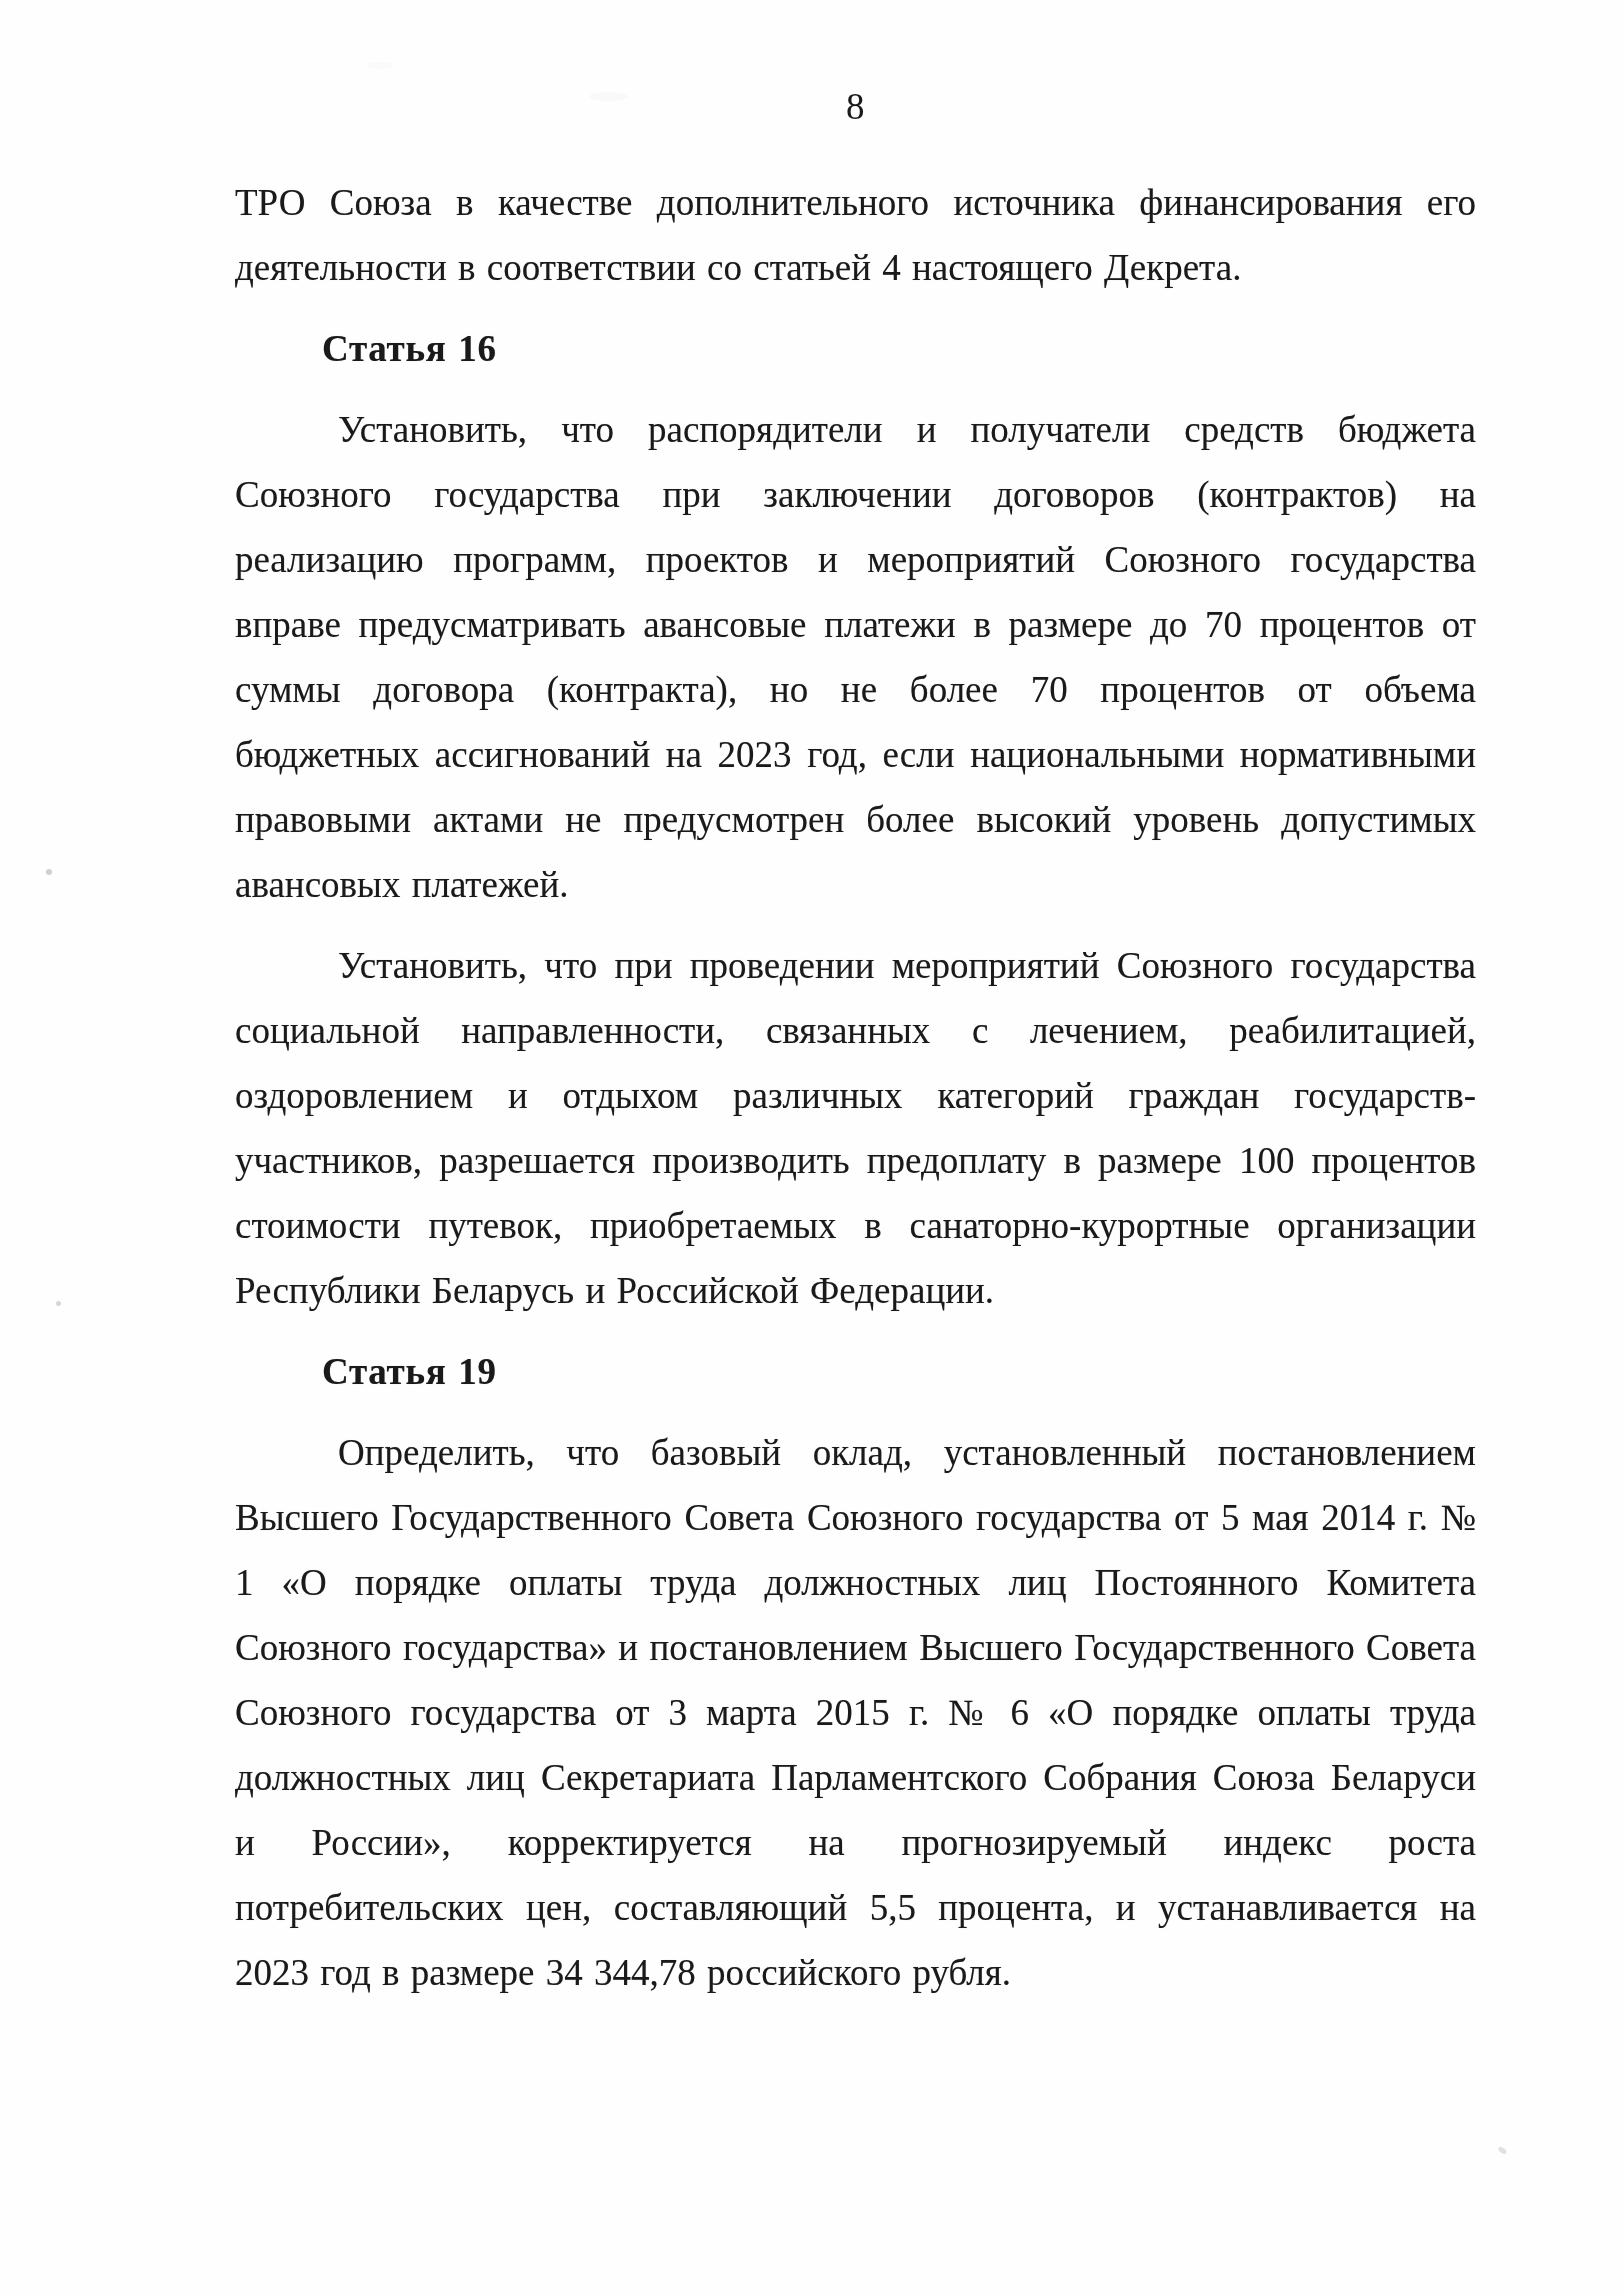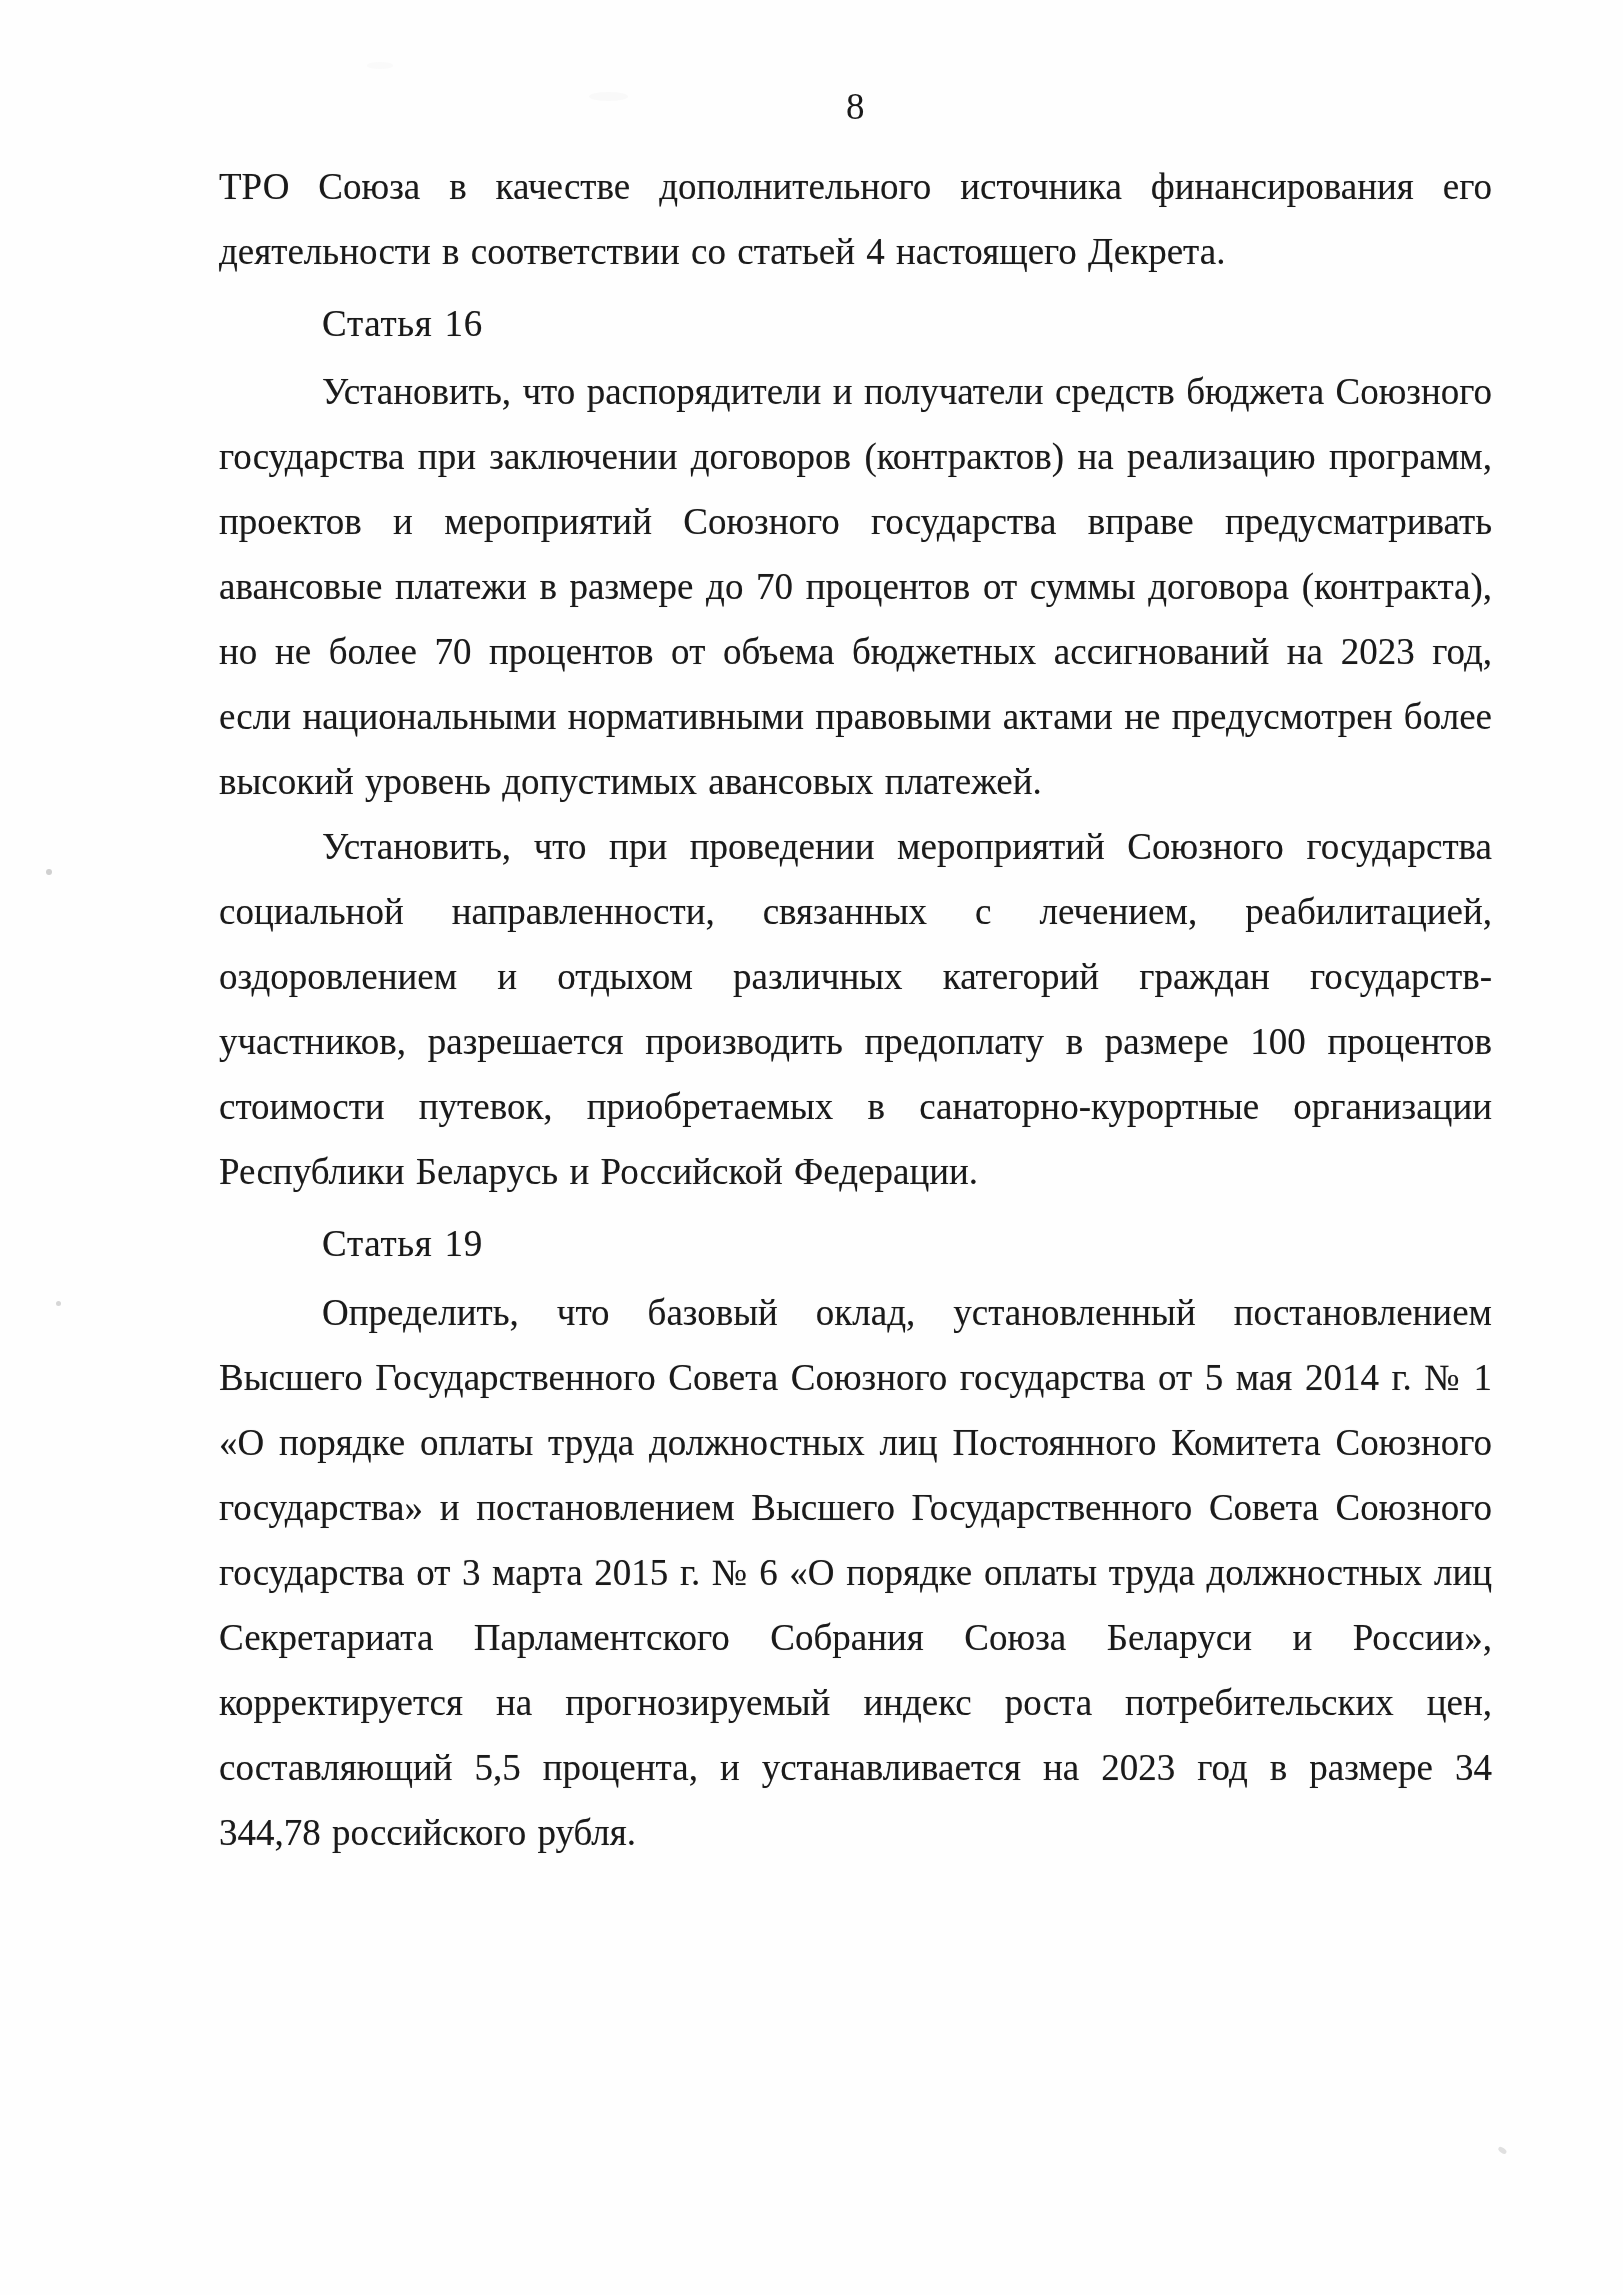--- a/index.html
+++ b/index.html
@@ -45,29 +45,29 @@
     left: 219px;
     top: 154px;
     width: 1273px;
     font-size: 37px;
     line-height: 65px;
     text-align: justify;
     text-shadow: 0 0 0.7px rgba(20,20,20,.38);
     word-spacing: 2px;
   }
   .para {
-    margin: 0;
+    margin: 16px;
     text-indent: 103px;
   }
   .para.no-indent {
     text-indent: 0;
   }
   .heading {
     font-size: 37px;
-    font-weight: normal;
+    font-weight: bold;
     margin: 6.5px 0 3.9px 0;
     text-indent: 103px;
     text-align: left;
     letter-spacing: 0.7px;
   }
 </style>
 </head>
 <body>
 
 <div class="page">

